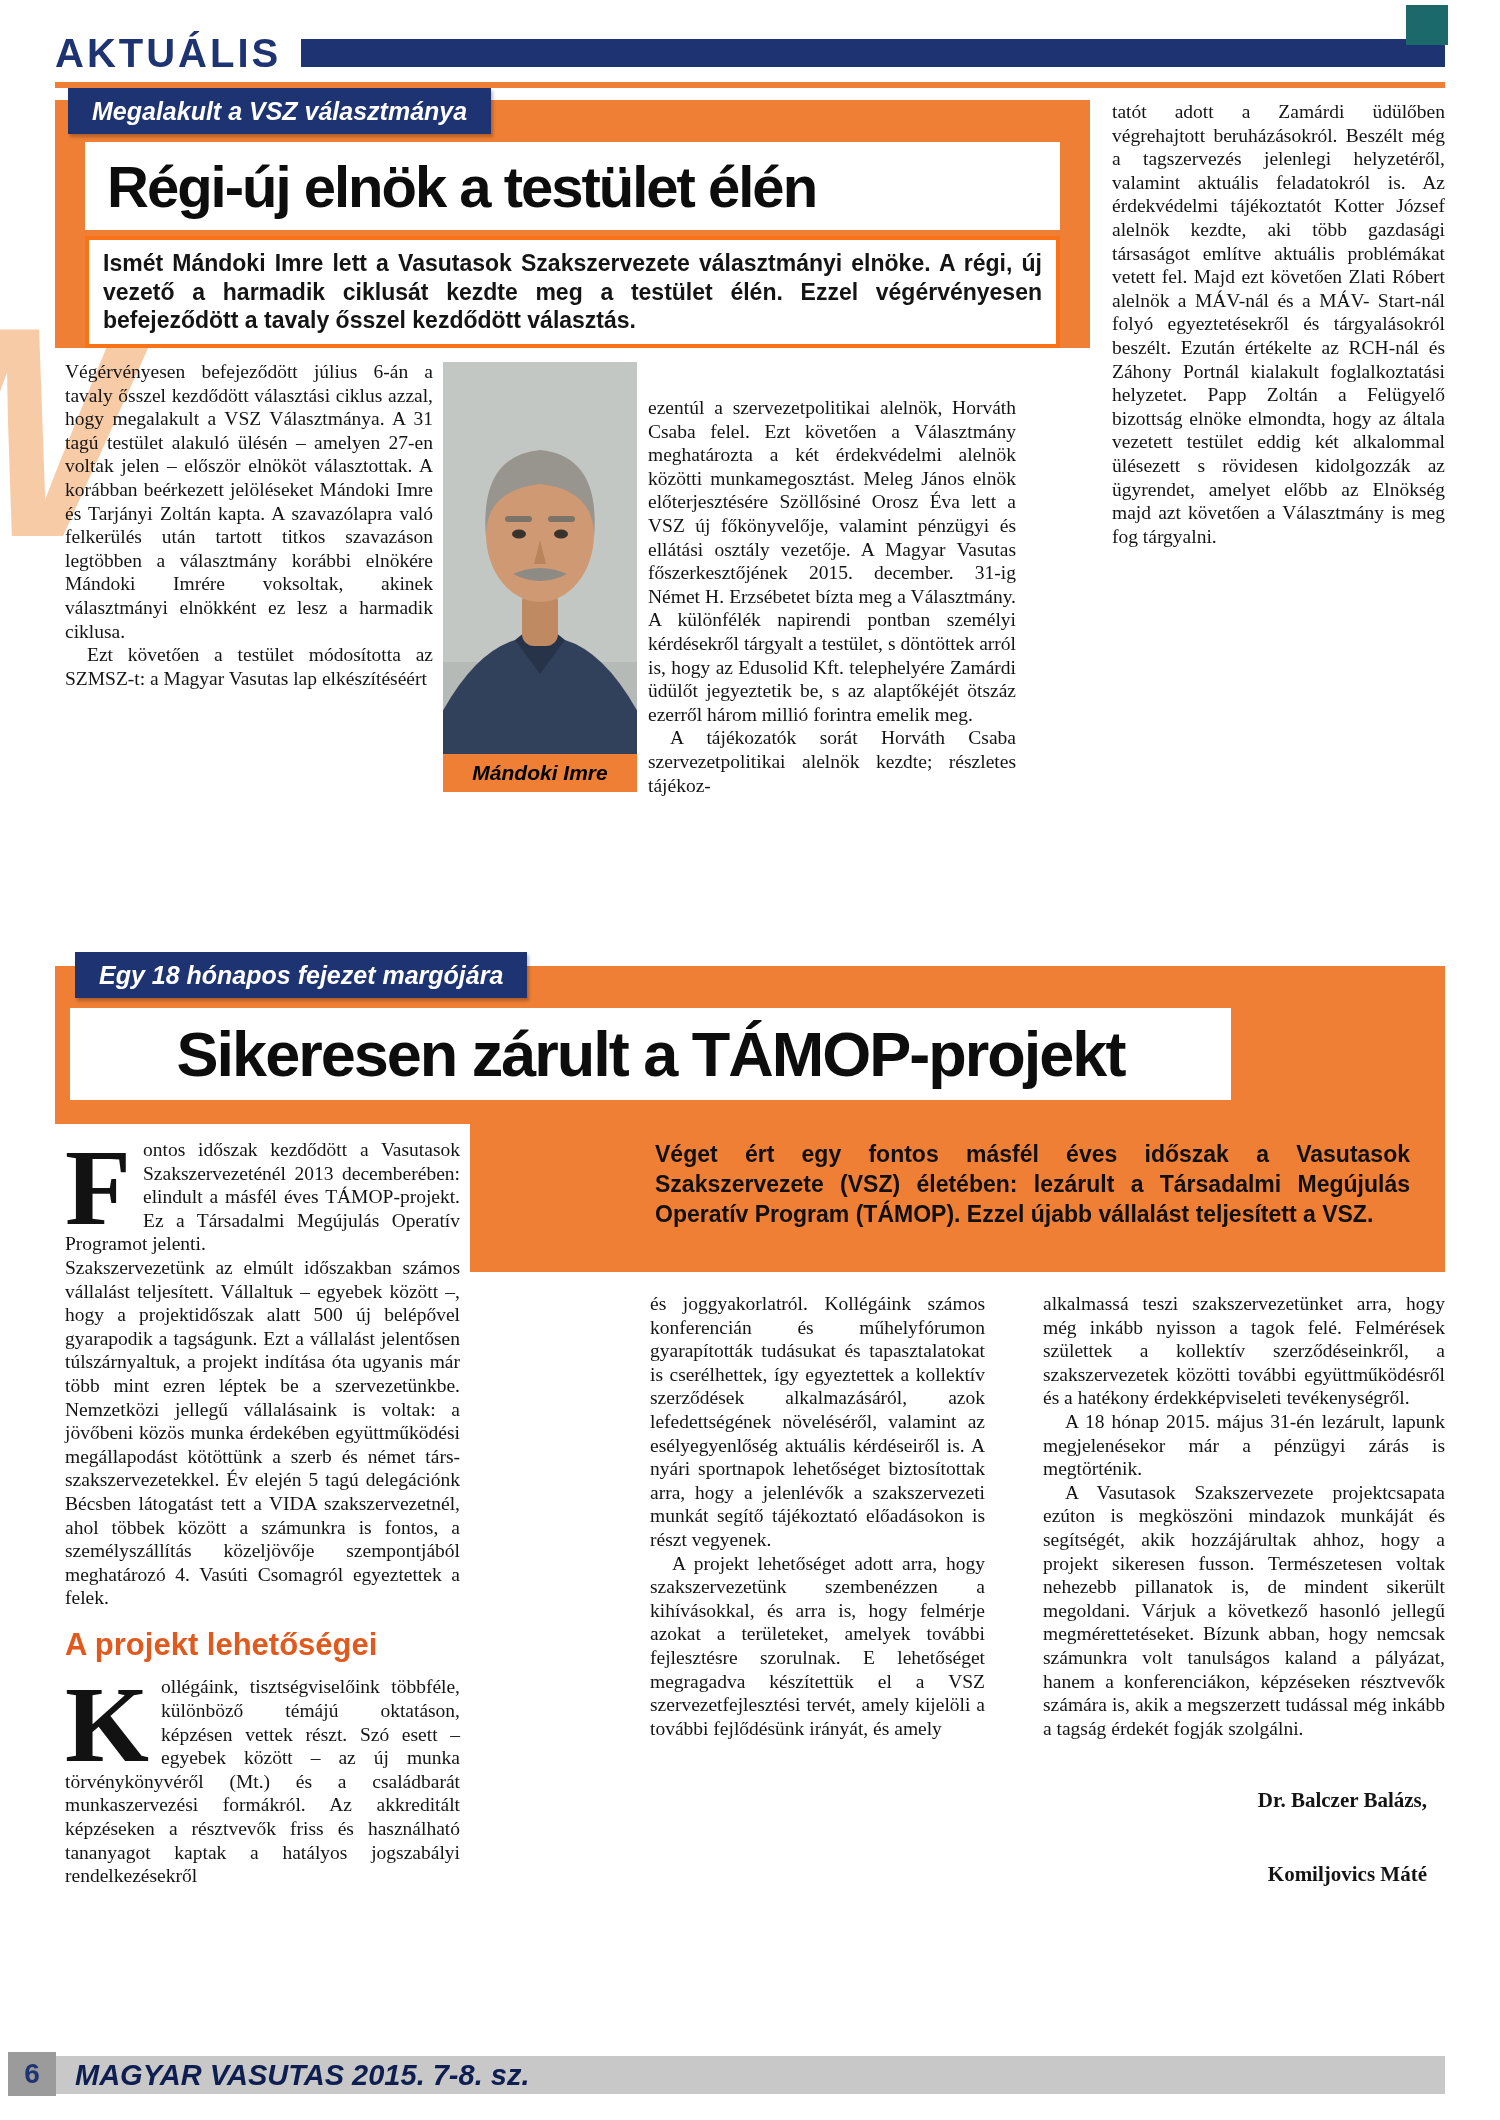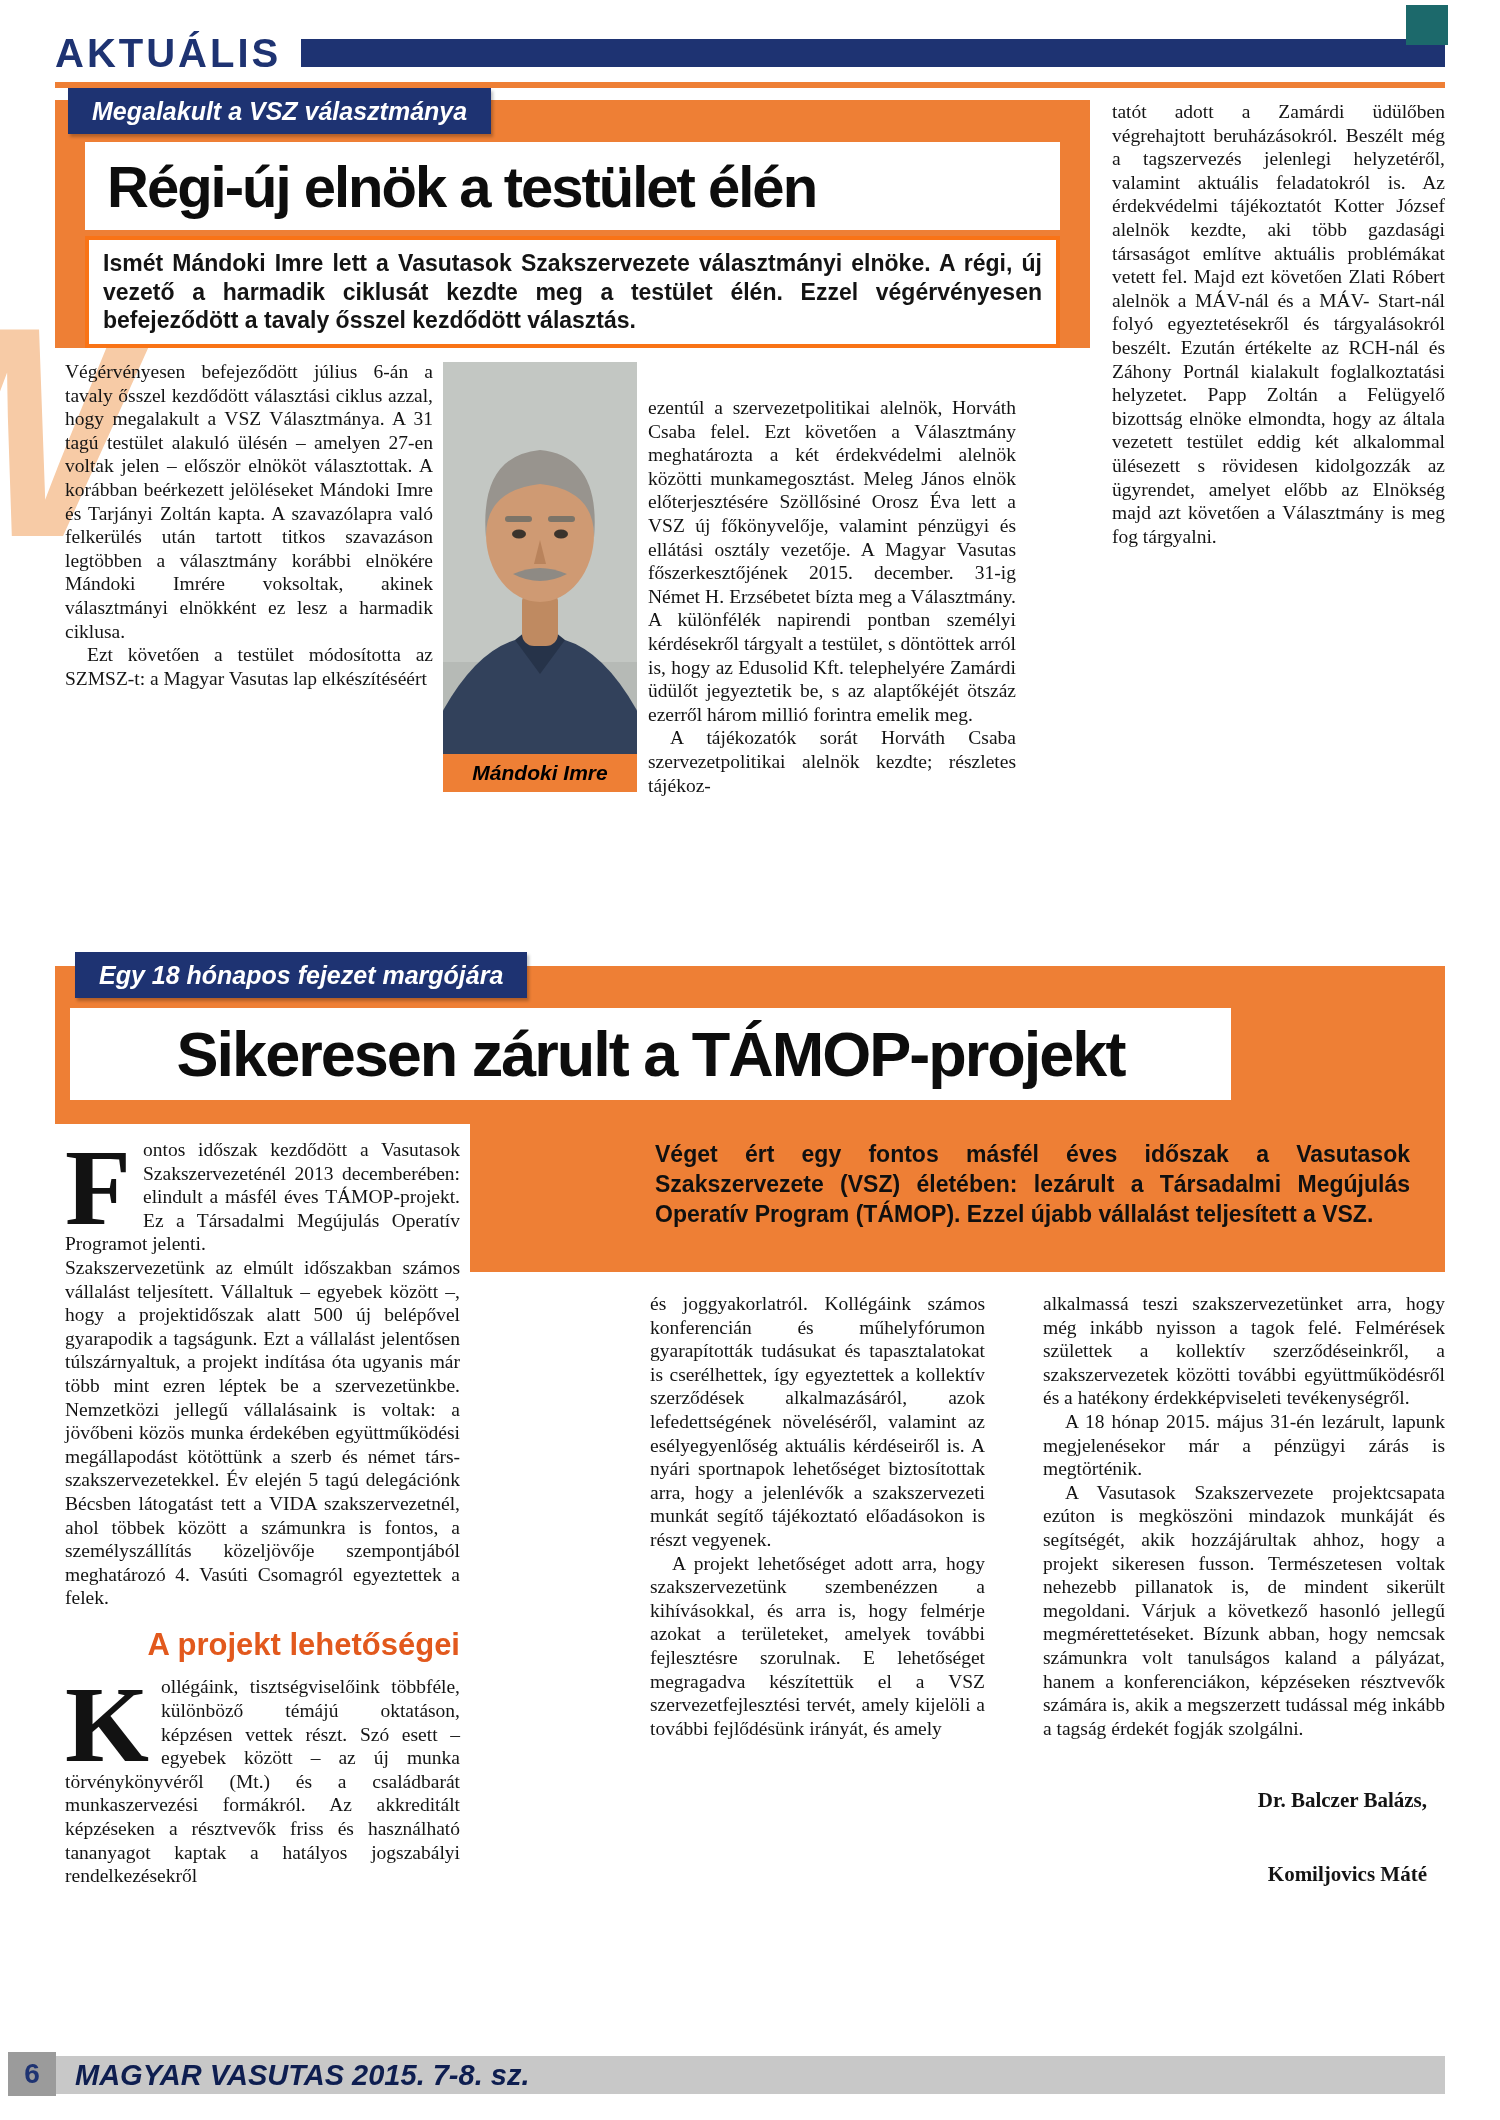--- a/index.html
+++ b/index.html
@@ -64,21 +64,21 @@
   .a2-orange{position:absolute;left:55px;top:966px;width:1390px;height:306px;background:var(--orange,#ee7f35);z-index:2;}
   .a2-headstrip{position:absolute;left:70px;top:1008px;width:1161px;height:92px;background:#ffffff;z-index:5;
     display:flex;align-items:center;justify-content:center;}
   .a2-headline{font-size:63px;}
   .a2-lead{position:absolute;left:655px;top:1140px;width:755px;z-index:5;color:#101010;
     font-family:"Liberation Sans", sans-serif;font-weight:bold;font-size:23px;line-height:1.3;text-align:justify;}
   .a2-leftcol{position:absolute;left:55px;top:1124px;width:415px;min-height:916px;background:#ffffff;z-index:5;
     box-sizing:border-box;padding:14px 10px 10px 10px;}
   .dropcap{float:left;font-family:"Liberation Serif", serif;font-weight:bold;
     font-size:108px;line-height:0.78;padding:8px 12px 0 0;color:#121212;}
-  .subhead{text-align:right;color:var(--accent_red,#e2591d);
+  .subhead{text-align:left;color:var(--accent_red,#e2591d);
     font-family:"Liberation Sans", sans-serif;font-weight:bold;font-size:31px;margin:16px 0 12px 0;}
   .a2-midcol{position:absolute;left:650px;top:1292px;width:335px;z-index:2;}
   .a2-rightcol{position:absolute;left:1043px;top:1292px;width:402px;z-index:2;}
   .signature2{margin-top:14px;text-align:right;padding-right:18px;}
   .signature2 div{font-weight:bold;font-size:21px;margin-top:48px;}
 
   
   .footer-bar{position:absolute;left:55px;top:2056px;width:1390px;height:38px;background:var(--footer_gray,#c8c8c8);z-index:2;}
   .page-num-box{position:absolute;left:8px;top:2052px;width:48px;height:44px;background:#9b9b9b;z-index:3;
     display:flex;align-items:center;justify-content:center;

